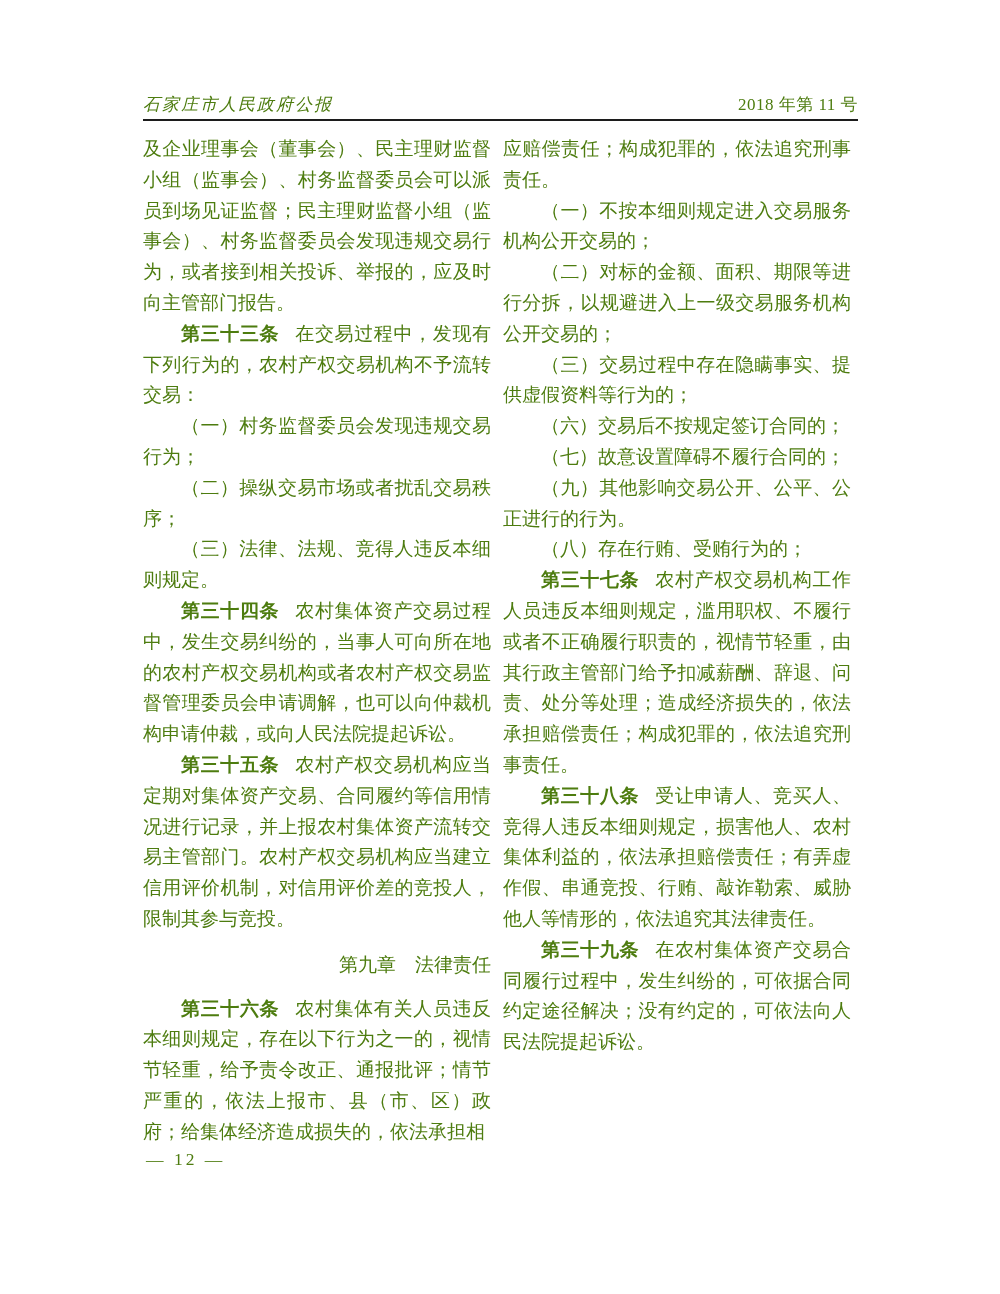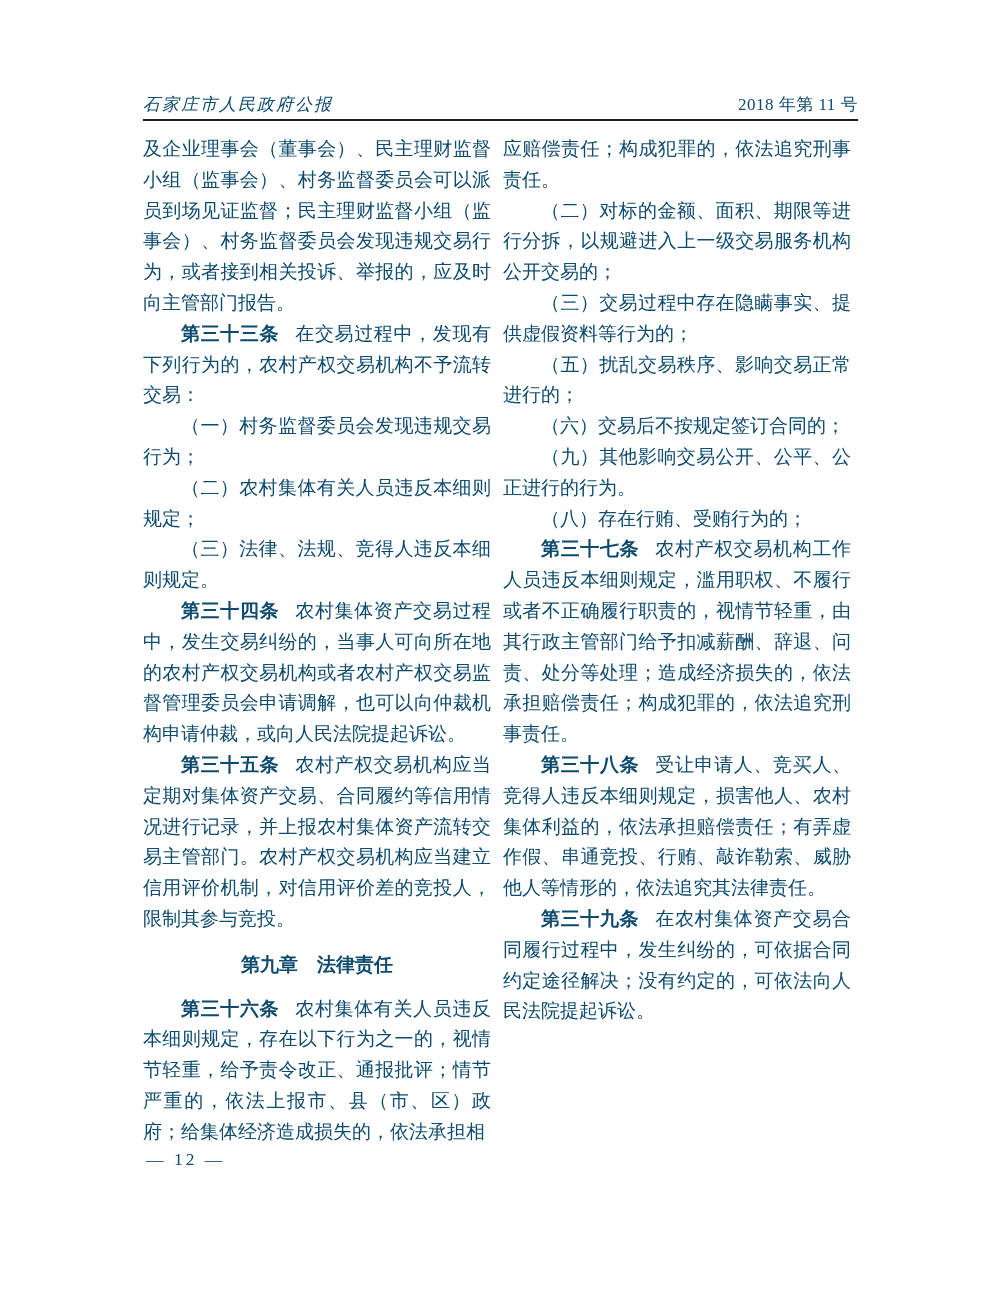--- a/index.html
+++ b/index.html
@@ -2,21 +2,21 @@
 <html lang="zh"><head>
 <meta charset="utf-8">
 <style>
   html, body { margin: 0; padding: 0; background: #e8e8e8; }
   .page {
     position: relative;
     width: 1000px;
     height: 1294px;
     margin: 0 auto;
     background: #ffffff;
-    color: #0c4a6e;
+    color: #4d7c0f;
     font-family: "Liberation Serif", "DejaVu Serif", serif;
     overflow: hidden;
   }
   .header {
     position: absolute;
     left: 143px;
     right: 142px;
     top: 93px;
     display: flex;
     justify-content: space-between;
@@ -53,23 +53,23 @@
     font-size: 19px;
     line-height: 30.8px;
     text-align: justify;
     text-justify: inter-ideograph;
     letter-spacing: 0;
     word-break: break-all;
   }
   p.article, p.item { text-indent: 2em; }
   p.continuation { text-indent: 0; }
   p.chapter-heading {
-    text-align: center;
+    text-align: right;
     text-indent: 0;
-    font-weight: bold;
+    font-weight: normal;
     font-family: "Liberation Sans", "DejaVu Sans", sans-serif;
     margin: 15px 0 13px 0;
   }
   .article-label {
     font-weight: bold;
     font-family: "Liberation Sans", "DejaVu Sans", sans-serif;
     margin-right: 0.85em;
   }
   .footer {
     position: absolute;
@@ -89,33 +89,34 @@
     <span class="issue-label">2018 年第 11 号</span>
   </div>
 
   <div class="header-rule"></div>
 
   <div class="columns">
     <div class="column" id="col-left">
         <p class="para continuation">及企业理事会（董事会）、民主理财监督小组（监事会）、村务监督委员会可以派员到场见证监督；民主理财监督小组（监事会）、村务监督委员会发现违规交易行为，或者接到相关投诉、举报的，应及时向主管部门报告。</p>
         <p class="para article"><b class="article-label">第三十三条</b>在交易过程中，发现有下列行为的，农村产权交易机构不予流转交易：</p>
         <p class="para item">（一）村务监督委员会发现违规交易行为；</p>
-        <p class="para item">（二）农村集体有关人员违反本细则规定；</p>
+        <p class="para item">（二）操纵交易市场或者扰乱交易秩序；</p>
         <p class="para item">（三）法律、法规、竞得人违反本细则规定。</p>
         <p class="para article"><b class="article-label">第三十四条</b>农村集体资产交易过程中，发生交易纠纷的，当事人可向所在地的农村产权交易机构或者农村产权交易监督管理委员会申请调解，也可以向仲裁机构申请仲裁，或向人民法院提起诉讼。</p>
         <p class="para article"><b class="article-label">第三十五条</b>农村产权交易机构应当定期对集体资产交易、合同履约等信用情况进行记录，并上报农村集体资产流转交易主管部门。农村产权交易机构应当建立信用评价机制，对信用评价差的竞投人，限制其参与竞投。</p>
         <p class="para chapter-heading">第九章　法律责任</p>
         <p class="para article"><b class="article-label">第三十六条</b>农村集体有关人员违反本细则规定，存在以下行为之一的，视情节轻重，给予责令改正、通报批评；情节严重的，依法上报市、县（市、区）政府；给集体经济造成损失的，依法承担相</p>
       </div>
     <div class="column" id="col-right">
         <p class="para continuation">应赔偿责任；构成犯罪的，依法追究刑事责任。</p>
+        <p class="para item">（一）不按本细则规定进入交易服务机构公开交易的；</p>
         <p class="para item">（二）对标的金额、面积、期限等进行分拆，以规避进入上一级交易服务机构公开交易的；</p>
         <p class="para item">（三）交易过程中存在隐瞒事实、提供虚假资料等行为的；</p>
-        <p class="para item">（五）扰乱交易秩序、影响交易正常进行的；</p>
         <p class="para item">（六）交易后不按规定签订合同的；</p>
+        <p class="para item">（七）故意设置障碍不履行合同的；</p>
         <p class="para item">（九）其他影响交易公开、公平、公正进行的行为。</p>
         <p class="para item">（八）存在行贿、受贿行为的；</p>
         <p class="para article"><b class="article-label">第三十七条</b>农村产权交易机构工作人员违反本细则规定，滥用职权、不履行或者不正确履行职责的，视情节轻重，由其行政主管部门给予扣减薪酬、辞退、问责、处分等处理；造成经济损失的，依法承担赔偿责任；构成犯罪的，依法追究刑事责任。</p>
         <p class="para article"><b class="article-label">第三十八条</b>受让申请人、竞买人、竞得人违反本细则规定，损害他人、农村集体利益的，依法承担赔偿责任；有弄虚作假、串通竞投、行贿、敲诈勒索、威胁他人等情形的，依法追究其法律责任。</p>
         <p class="para article"><b class="article-label">第三十九条</b>在农村集体资产交易合同履行过程中，发生纠纷的，可依据合同约定途径解决；没有约定的，可依法向人民法院提起诉讼。</p>
       </div>
   </div>
 
   <div class="footer">— 12 —</div>
 

